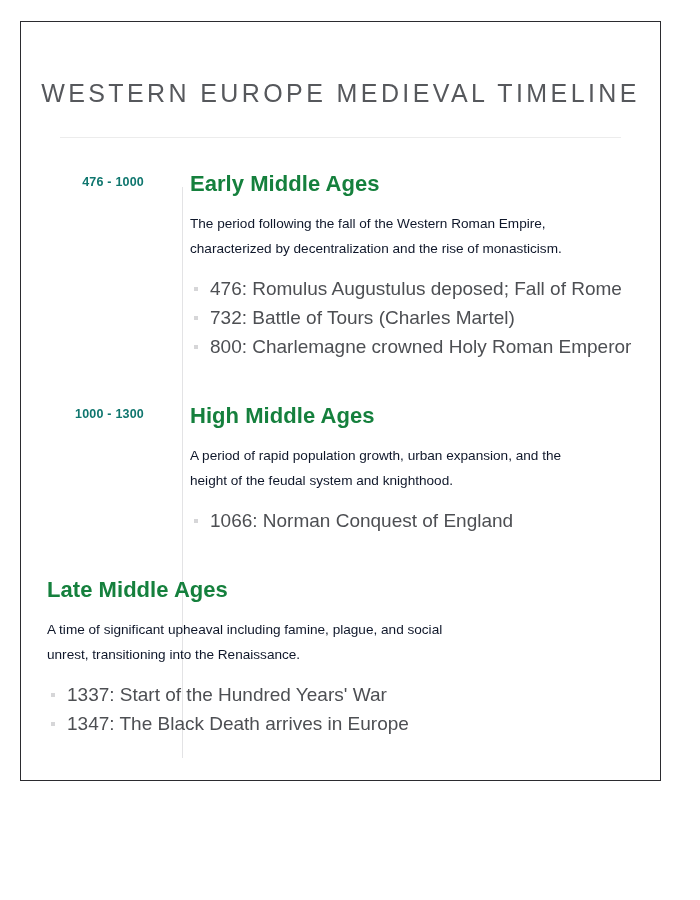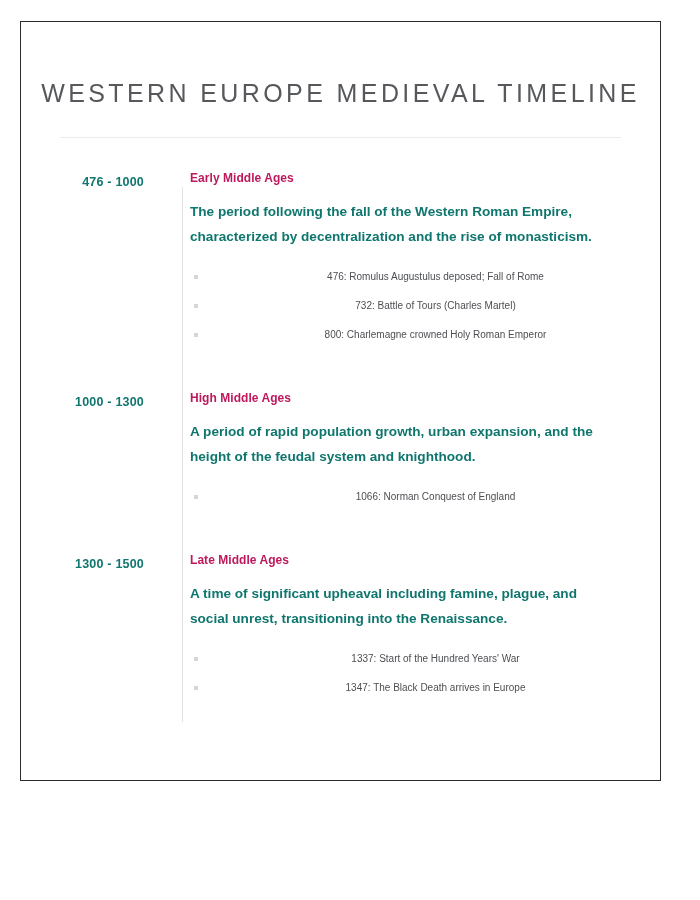--- a/index.html
+++ b/index.html
@@ -93,49 +93,47 @@
   }
 
   .entry-body {
     flex: 1 1 auto;
     padding-left: 27px;
     box-sizing: border-box;
   }
 
   .entry-heading {
     margin: 0;
-    font-size: 12px;
+    font-size: 22px;
     font-weight: 700;
-    color: #be185d;
+    color: #15803d;
     letter-spacing: 0.05px;
   }
 
   .entry-desc {
     margin: 14px 0 0 0;
     font-size: 13.6px;
     line-height: 25px;
-    color: #0f766e;
+    color: #0f172a;
     max-width: 404px;
-    font-weight: bold;
   }
 
   .entry-events {
     list-style: none;
     margin: 13px 0 0 0;
     padding: 0;
   }
 
   .entry-events li {
     position: relative;
     padding-left: 20px;
-    font-size: 10px;
+    font-size: 19px;
     line-height: 29px;
     color: #4d4f53;
     white-space: nowrap;
-    text-align: center;
   }
 
   .entry-events li::before {
     content: "";
     position: absolute;
     left: 4px;
     top: 13px;
     width: 4px;
     height: 4px;
     background: #d6d6d8;
@@ -168,21 +166,20 @@
         <div class="entry-date">1000 - 1300</div>
         <div class="entry-body">
           <h2 class="entry-heading">High Middle Ages</h2>
           <p class="entry-desc">A period of rapid population growth, urban expansion, and the height of the feudal system and knighthood.</p>
           <ul class="entry-events">
             <li>1066: Norman Conquest of England</li>
           </ul>
         </div>
       </div>
       <div class="entry">
-        <div class="entry-date">1300 - 1500</div>
         <div class="entry-body">
           <h2 class="entry-heading">Late Middle Ages</h2>
           <p class="entry-desc">A time of significant upheaval including famine, plague, and social unrest, transitioning into the Renaissance.</p>
           <ul class="entry-events">
             <li>1337: Start of the Hundred Years' War</li>
             <li>1347: The Black Death arrives in Europe</li>
           </ul>
         </div>
       </div>
     </div>

